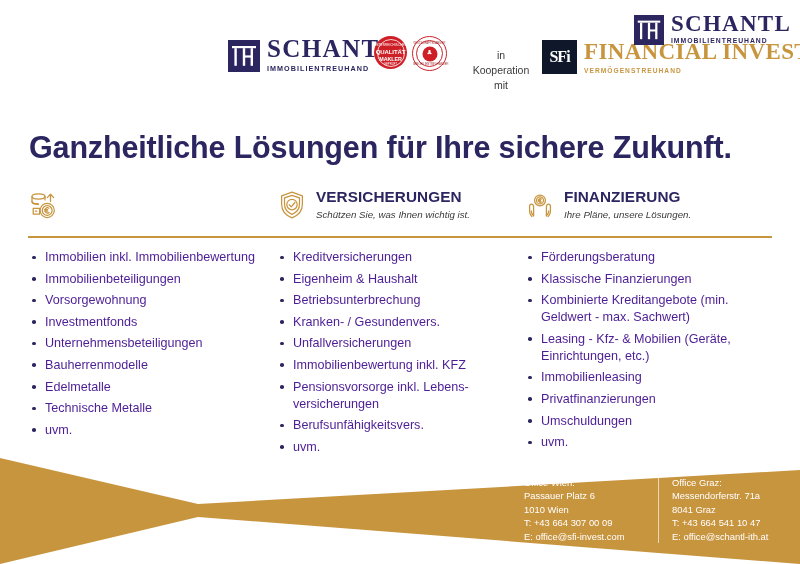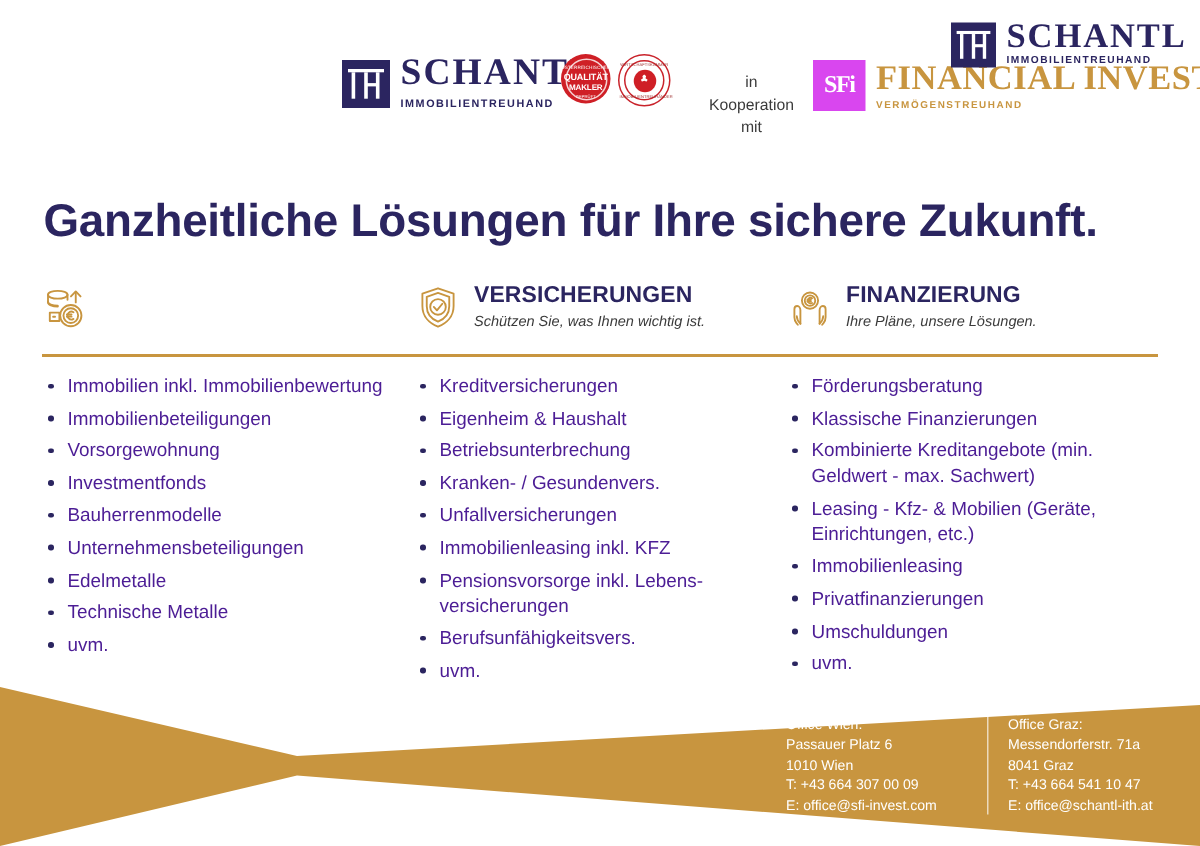--- a/index.html
+++ b/index.html
@@ -72,21 +72,21 @@
   .seal-w .arc-bot{position:absolute;left:0;right:0;bottom:4px;text-align:center;
     font-size:2.7px;color:#9c2a2a;letter-spacing:.02em;}
 
   .koop{
     position:absolute;left:468px;top:48px;width:66px;text-align:center;
     font-size:10.5px;line-height:1.42;color:#3b3b3b;
   }
 
   
   #sfi-lockup{position:absolute;left:542px;top:40px;display:flex;align-items:center;}
-  .sfi-mark{width:35px;height:34px;background:#d946ef;position:relative;}
+  .sfi-mark{width:35px;height:34px;background:#0f172a;position:relative;}
   .sfi-mark .sfi-txt{
     position:absolute;left:50%;top:50%;transform:translate(-50%,-50%);
     color:#fff;font-weight:bold;font-size:16px;letter-spacing:-.06em;
     font-family:"Liberation Serif",serif;
   }
   .sfi-words{margin-left:7px;display:flex;flex-direction:column;justify-content:center;}
   .sfi-name{
     color:#c8953f;font-weight:bold;font-size:23px;line-height:1;letter-spacing:.015em;
     font-family:"Liberation Serif",serif;white-space:nowrap;
   }
@@ -276,35 +276,35 @@
 
   <div class="rule"></div>
 
   <div class="lists">
     <div class="lcol">
       <ul class="blist" id="list-0">
           <li>Immobilien inkl. Immobilienbewertung</li>
           <li>Immobilienbeteiligungen</li>
           <li>Vorsorgewohnung</li>
           <li>Investmentfonds</li>
+          <li>Unternehmensbeteiligungen</li>
           <li>Bauherrenmodelle</li>
-          <li>Unternehmensbeteiligungen</li>
           <li>Edelmetalle</li>
           <li>Technische Metalle</li>
           <li>uvm.</li>
         </ul>
     </div>
     <div class="lcol">
       <ul class="blist" id="list-1">
           <li>Kreditversicherungen</li>
           <li>Eigenheim &amp; Haushalt</li>
           <li>Betriebsunterbrechung</li>
           <li>Kranken- / Gesundenvers.</li>
           <li>Unfallversicherungen</li>
-          <li>Immobilienleasing inkl. KFZ</li>
+          <li>Immobilienbewertung inkl. KFZ</li>
           <li>Pensionsvorsorge inkl. Lebens-versicherungen</li>
           <li>Berufsunfähigkeitsvers.</li>
           <li>uvm.</li>
         </ul>
     </div>
     <div class="lcol">
       <ul class="blist" id="list-2">
           <li>Förderungsberatung</li>
           <li>Klassische Finanzierungen</li>
           <li>Kombinierte Kreditangebote (min. Geldwert - max. Sachwert)</li>

